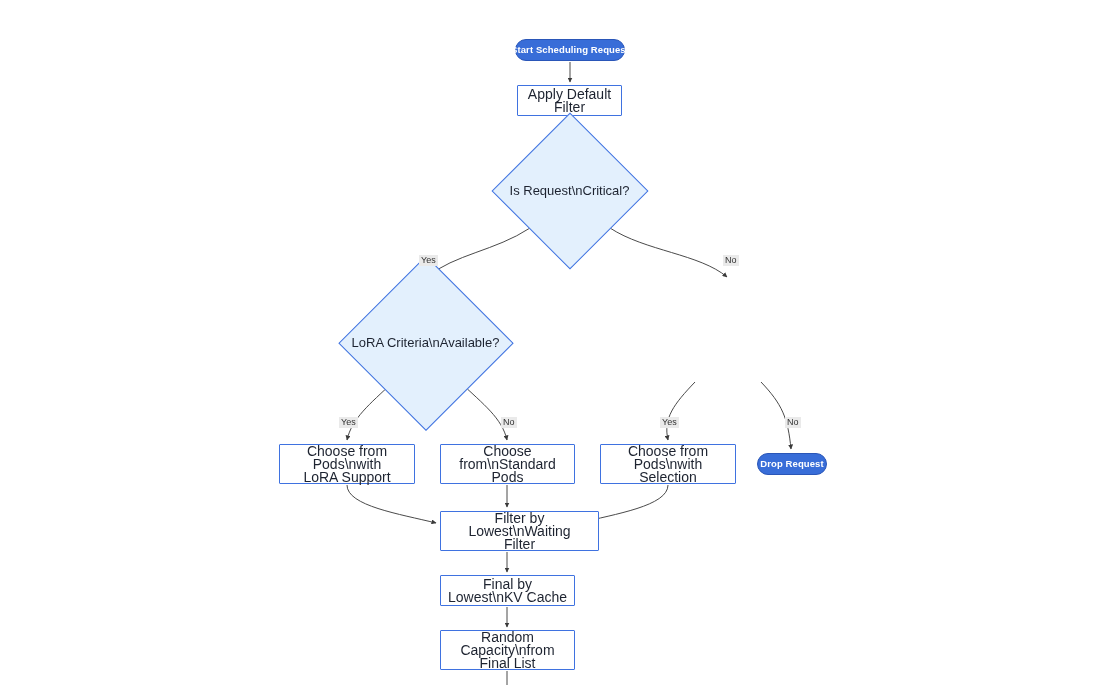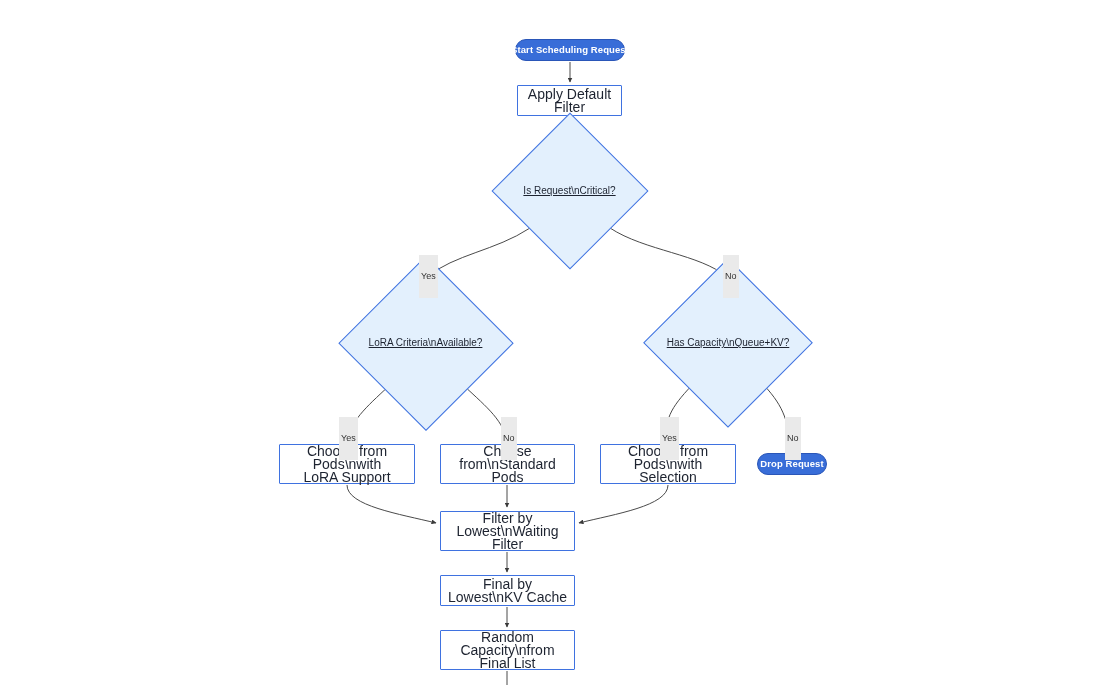--- a/index.html
+++ b/index.html
@@ -75,34 +75,33 @@
     width: 70.7%;
     height: 70.7%;
     transform: translate(-50%, -50%) rotate(45deg);
     background: #e3f0fd;
     border: 1.3px solid #3f72e0;
     box-sizing: border-box;
   }
   .decision .dlabel {
     position: relative;
     z-index: 3;
-    font-size: 10px;
+    font-size: 13px;
     color: #1d2330;
     line-height: 12px;
     white-space: nowrap;
-    text-decoration: underline;
   }
   
   .edge-label {
     position: absolute;
     background: #eaeaea;
     color: #333333;
     font-size: 9px;
     line-height: 11px;
-    padding: 16px 2px;
+    padding: 0px 2px;
     z-index: 3;
     white-space: nowrap;
   }
   .nline2 { display: block; }
 </style>
 </head>
 <body>
 
 <div id="canvas">
 
@@ -155,45 +154,41 @@
   <div class="node decision" style="left:491px; top:76px; width:157px; height:157px;">
     <span class="dshape"></span>
     <span class="dlabel">Is Request\nCritical?</span>
   </div>
 
   <div class="node decision" style="left:338px; top:219px; width:175px; height:175px;text-align:right;">
     <span class="dshape"></span>
     <span class="dlabel">LoRA Criteria\nAvailable?</span>
   </div>
 
-  <div class="node decision" style="left:643px; top:222px; width:170px; height:170px;">
-    <span class="dshape"></span>
-    <span class="dlabel">Has Capacity\nQueue+KV?</span>
-  </div>
 
   <div class="node process" style="left:279px; top:408px; width:136px; height:40px; flex-direction:column;">
     <span class="nline2">Choose from Pods\nwith</span>
     <span class="nline2">LoRA Support</span>
   </div>
 
   <div class="node process" style="left:440px; top:408px; width:135px; height:40px; flex-direction:column;">
     <span class="nline2">Choose from\nStandard</span>
     <span class="nline2">Pods</span>
   </div>
 
   <div class="node process" style="left:600px; top:408px; width:136px; height:40px; flex-direction:column;">
     <span class="nline2">Choose from Pods\nwith</span>
     <span class="nline2">Selection</span>
   </div>
 
   <div class="node terminal" style="left:757px; top:417px; width:70px; height:22px;">
     <span>Drop Request</span>
   </div>
 
-  <div class="node process" style="left:440px; top:475px; width:135px; height:40px; flex-direction:column;">
+  <div class="node process" style="left:440px; top:475px; width:159px; height:40px; flex-direction:column;">
     <span class="nline2">Filter by Lowest\nWaiting</span>
     <span class="nline2">Filter</span>
   </div>
 
   <div class="node process" style="left:440px; top:539px; width:135px; height:31px;">
     <span>Final by Lowest\nKV Cache</span>
   </div>
 
   <div class="node process" style="left:440px; top:594px; width:135px; height:40px; flex-direction:column;">
     <span class="nline2">Random Capacity\nfrom</span>

